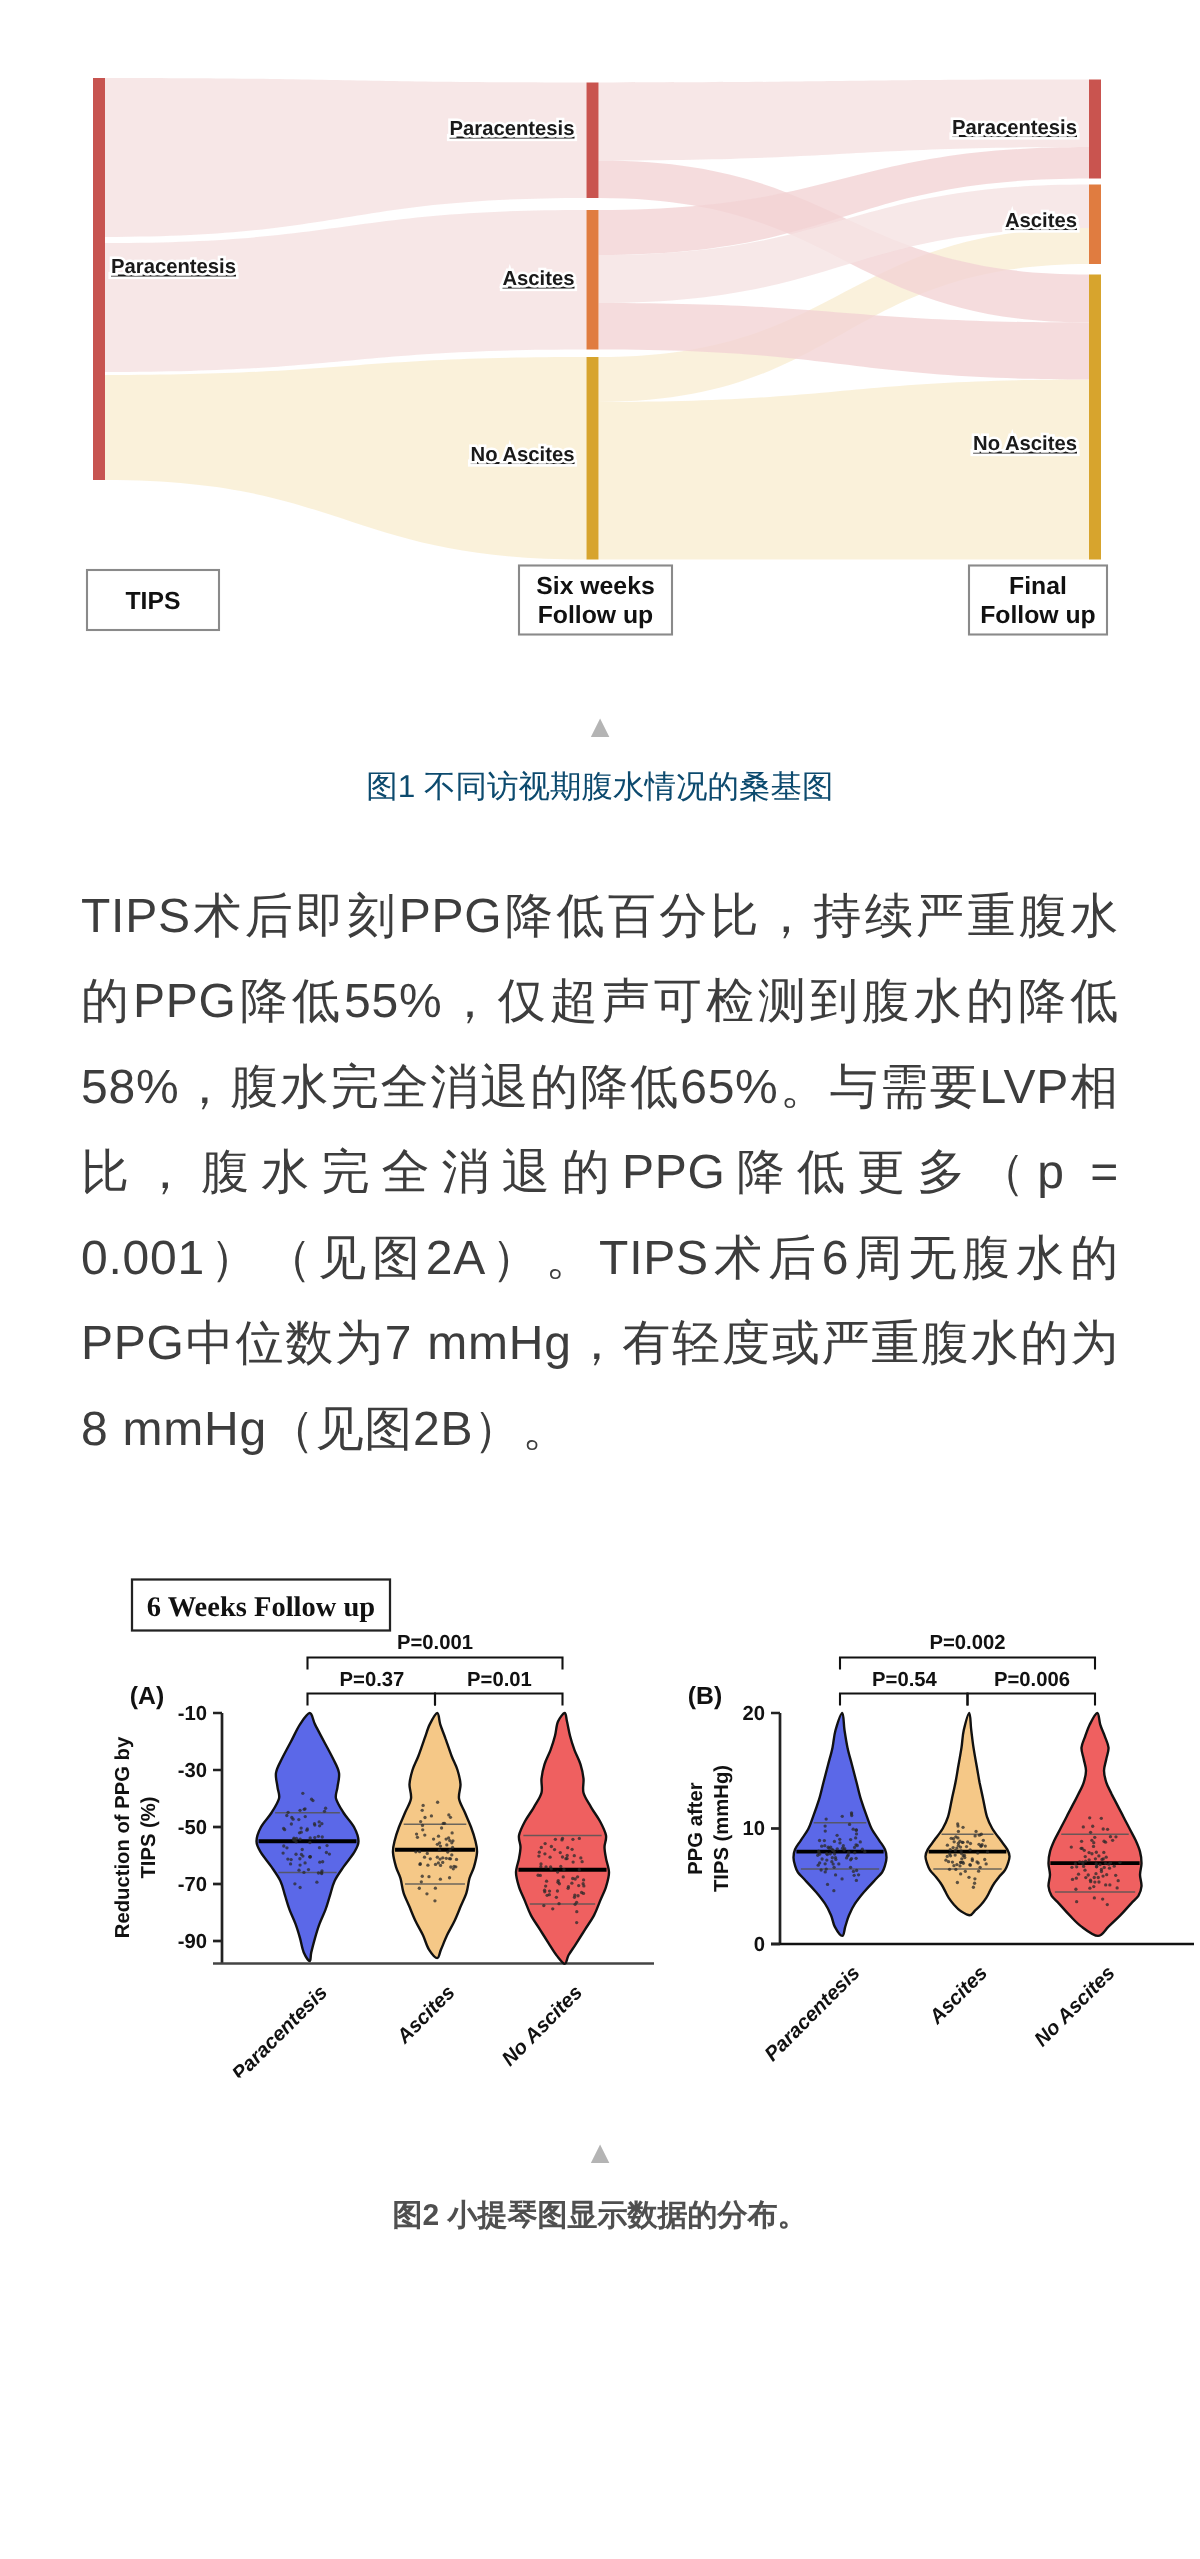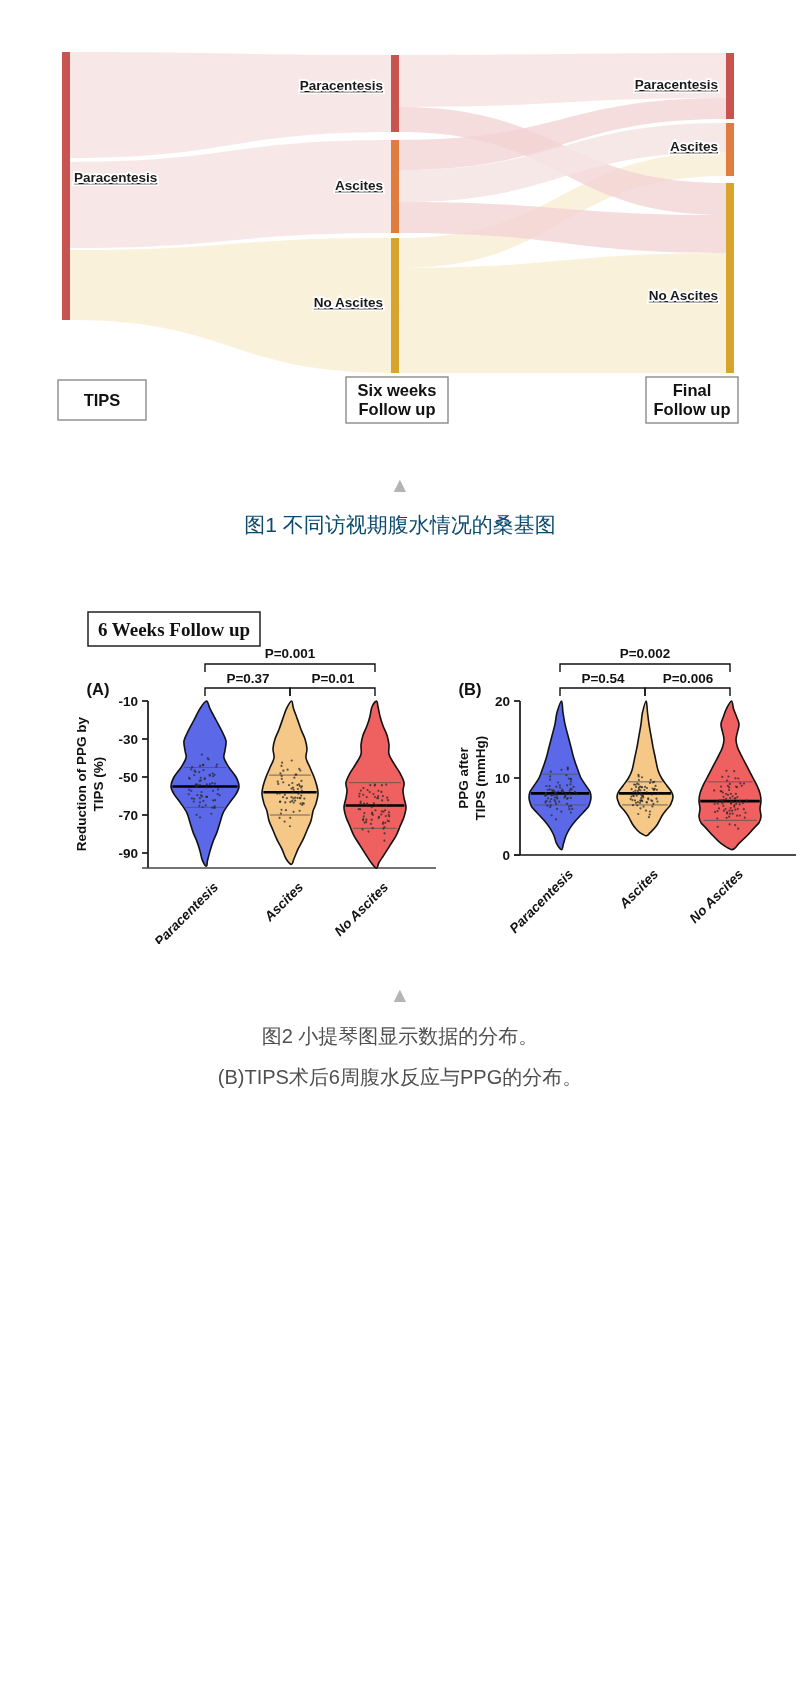--- a/index.html
+++ b/index.html
@@ -4,21 +4,21 @@
 <style>
   html,body{margin:0;padding:0;background:#ffffff;}
   .page{width:800px;height:1706px;position:relative;background:#ffffff;overflow:hidden;
         font-family:"Liberation Sans",sans-serif;}
   .sankey-wrap{width:800px;height:430px;margin-top:10px;}
   .tri{width:100%;text-align:center;color:#b4b4b4;font-size:21px;line-height:22px;margin-top:34px;cursor:pointer;}
   .cap1{width:100%;text-align:center;color:#0c4a6e;font-size:21px;font-weight:500;margin-top:14px;line-height:30px;}
   .para{margin:42px 54px 0 54px;width:692px;font-size:32px;line-height:57px;color:#3d3d3d;
         text-align:justify;text-justify:inter-ideograph;letter-spacing:0.5px;}
   .violin-wrap{width:692px;height:346px;margin-top:58px;}
-  .cap2{width:100%;text-align:center;color:#4f4f4f;font-size:20px;font-weight:400;line-height:41px;margin-top:10px;}
+  .cap2{width:100%;text-align:center;color:#4f4f4f;font-size:20px;font-weight:700;line-height:41px;margin-top:10px;}
   svg{font-family:"Liberation Sans",sans-serif;display:block;}
 </style>
 </head>
 <body>
 
 <div class="page">
 
   <div class="sankey-wrap">
     <svg id="sankey-svg" width="800" height="430" viewBox="0 0 800 430">
         <path d="M 70 42 C 230.5 42 230.5 45 391 45 L 391 122 C 230.5 122 230.5 148 70 148 Z" fill="#f6e4e4" opacity="0.9"></path>
@@ -53,20 +53,21 @@
         <rect x="646" y="367" width="92" height="46" fill="#ffffff" stroke="#8a8a8a" stroke-width="1.4"></rect>
         <text x="692" y="386" text-anchor="middle" font-size="16.5" font-weight="bold" fill="#111">Final</text>
         <text x="692" y="405" text-anchor="middle" font-size="16.5" font-weight="bold" fill="#111">Follow up</text>
       </svg>
   </div>
 
   <div class="tri">▲</div>
 
   <div class="cap1">图1 不同访视期腹水情况的桑基图</div>
 
+  <div class="para">TIPS术后即刻PPG降低百分比，持续严重腹水的PPG降低55%，仅超声可检测到腹水的降低58%，腹水完全消退的降低65%。与需要LVP相比，腹水完全消退的PPG降低更多（p  =  0.001）（见图2A）。TIPS术后6周无腹水的PPG中位数为7  mmHg，有轻度或严重腹水的为8 mmHg（见图2B）。</div>
 
   <div class="violin-wrap">
     <svg id="violin-svg" width="800" height="346" viewBox="0 0 800 346">
         <rect x="88" y="14" width="172" height="34" fill="#fff" stroke="#222" stroke-width="1.5"></rect>
         <text x="174" y="38" text-anchor="middle" font-size="19" font-weight="bold" fill="#111" font-family="&quot;Liberation Serif&quot;,serif">6 Weeks Follow up</text>
         <text x="98" y="97" text-anchor="middle" font-size="16.5" font-weight="bold" fill="#111">(A)</text>
         <text x="86" y="186" text-anchor="middle" font-size="13.5" font-weight="bold" fill="#111" transform="rotate(-90 86 186)">Reduction of PPG by</text>
         <text x="103" y="186" text-anchor="middle" font-size="13.5" font-weight="bold" fill="#111" transform="rotate(-90 103 186)">TIPS (%)</text>
         <path d="M 205 74 L 205 66 L 375 66 L 375 74" fill="none" stroke="#111" stroke-width="1.4"></path>
         <text x="290" y="60" text-anchor="middle" font-size="13.5" font-weight="bold" fill="#111">P=0.001</text>
@@ -573,16 +574,15 @@
         <text x="574" y="277" text-anchor="end" font-size="13.5" font-weight="bold" fill="#111" font-style="italic" transform="rotate(-45 574 277)">Paracentesis</text>
         <text x="659" y="277" text-anchor="end" font-size="13.5" font-weight="bold" fill="#111" font-style="italic" transform="rotate(-45 659 277)">Ascites</text>
         <text x="744" y="277" text-anchor="end" font-size="13.5" font-weight="bold" fill="#111" font-style="italic" transform="rotate(-45 744 277)">No Ascites</text>
       </svg>
   </div>
 
   <div class="tri" style="margin-top:40px;">▲</div>
 
   <div class="cap2">
     <div>图2 小提琴图显示数据的分布。</div>
-    <div>(B)TIPS术后6周腹水反应与PPG的分布。</div>
   </div>
 
 </div>
 
 </body></html>

